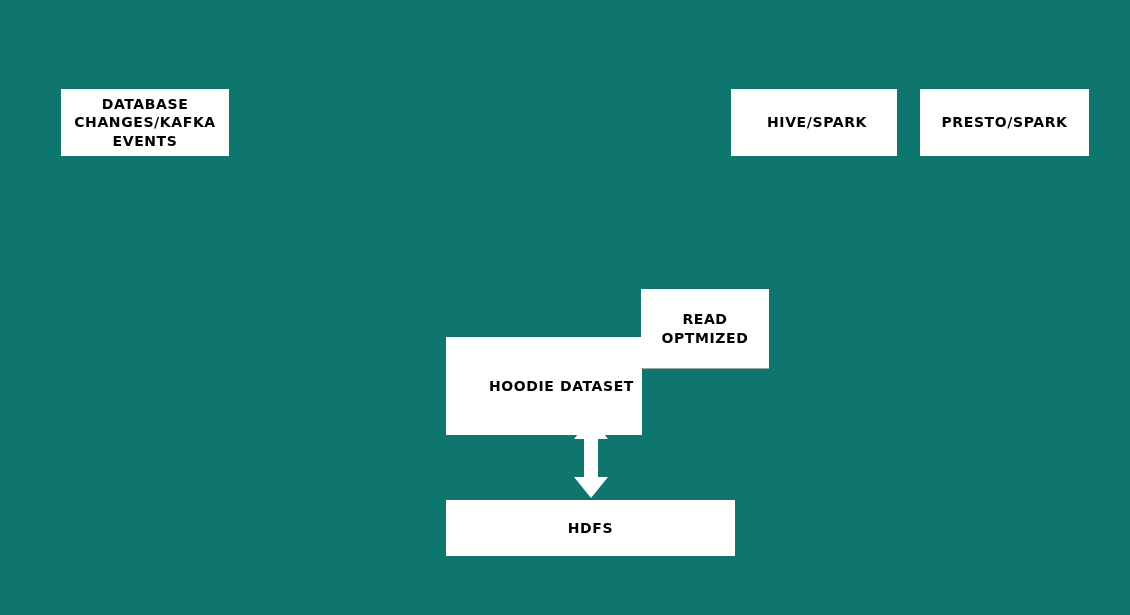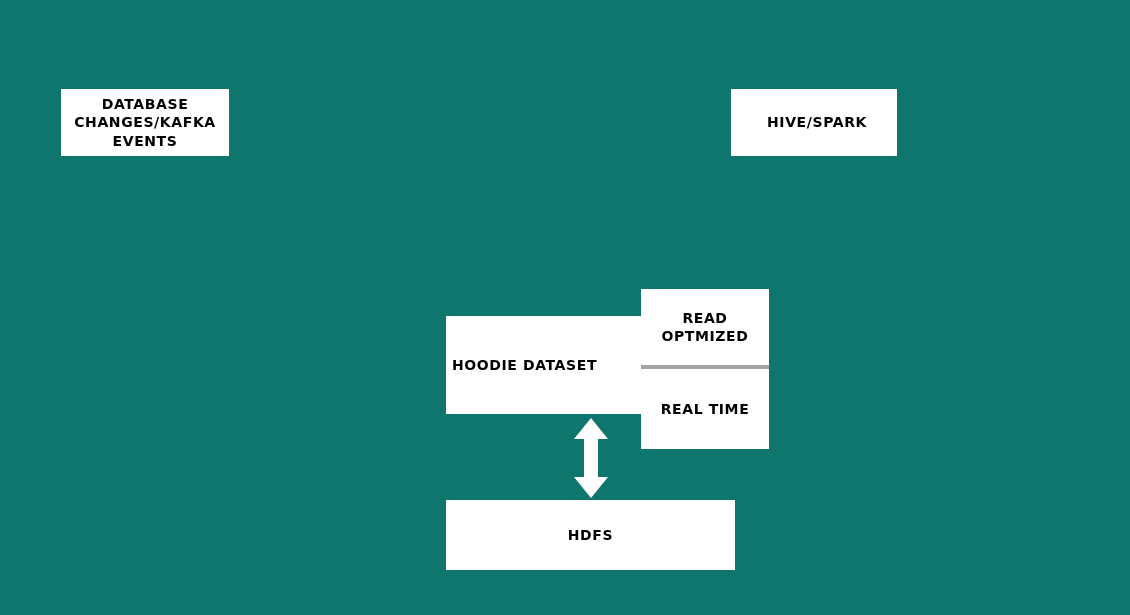--- a/index.html
+++ b/index.html
@@ -62,50 +62,50 @@
   }
   #node-presto-spark {
     left: 920px;
     top: 89px;
     width: 169px;
     height: 67px;
   }
   
   #node-hoodie-dataset {
     left: 446px;
-    top: 316px;
+    top: 337px;
     width: 196px;
     height: 98px;
-    justify-content: flex-start;
+    justify-content: flex-end;
     padding-right: 8px;
   }
   #node-hoodie-dataset .label {
     width: auto;
     text-align: center;
   }
   
   #node-read-optimized {
     left: 641px;
     top: 289px;
     width: 128px;
     height: 80px;
-    border-bottom: 4px solid #a3a3a3;
+    border-bottom: 1px solid #a3a3a3;
   }
   #node-real-time {
     left: 641px;
     top: 369px;
     width: 128px;
     height: 80px;
   }
   
   #node-hdfs {
     left: 446px;
     top: 500px;
     width: 289px;
-    height: 70px;
+    height: 56px;
   }
   
   #arrow-dataset-hdfs {
     position: absolute;
     left: 571px;
     top: 417px;
     width: 40px;
     height: 82px;
   }
   #arrow-dataset-hdfs svg {
@@ -121,32 +121,32 @@
 
   <div class="node" id="node-db-changes">
     <span class="label">DATABASE CHANGES/KAFKA EVENTS</span>
   </div>
 
 
   <div class="node" id="node-hive-spark">
     <span class="label">HIVE/SPARK</span>
   </div>
 
+  <div class="node" id="node-presto-spark">
+    <span class="label">PRESTO/SPARK</span>
+  </div>
 
   <div class="node" id="node-hoodie-dataset">
     <span class="label">HOODIE DATASET</span>
   </div>
 
   <div class="node" id="node-read-optimized">
     <span class="label">READ OPTMIZED</span>
   </div>
 
-  <div class="node" id="node-real-time">
-    <span class="label">REAL TIME</span>
-  </div>
 
   <div id="arrow-dataset-hdfs">
     <svg viewBox="0 0 40 82" xmlns="http://www.w3.org/2000/svg" aria-hidden="true">
       <polygon points="20,1 37,22 27,22 27,60 37,60 20,81 3,60 13,60 13,22 3,22" fill="#ffffff"></polygon>
     </svg>
   </div>
 
   <div class="node" id="node-hdfs">
     <span class="label">HDFS</span>
   </div>

